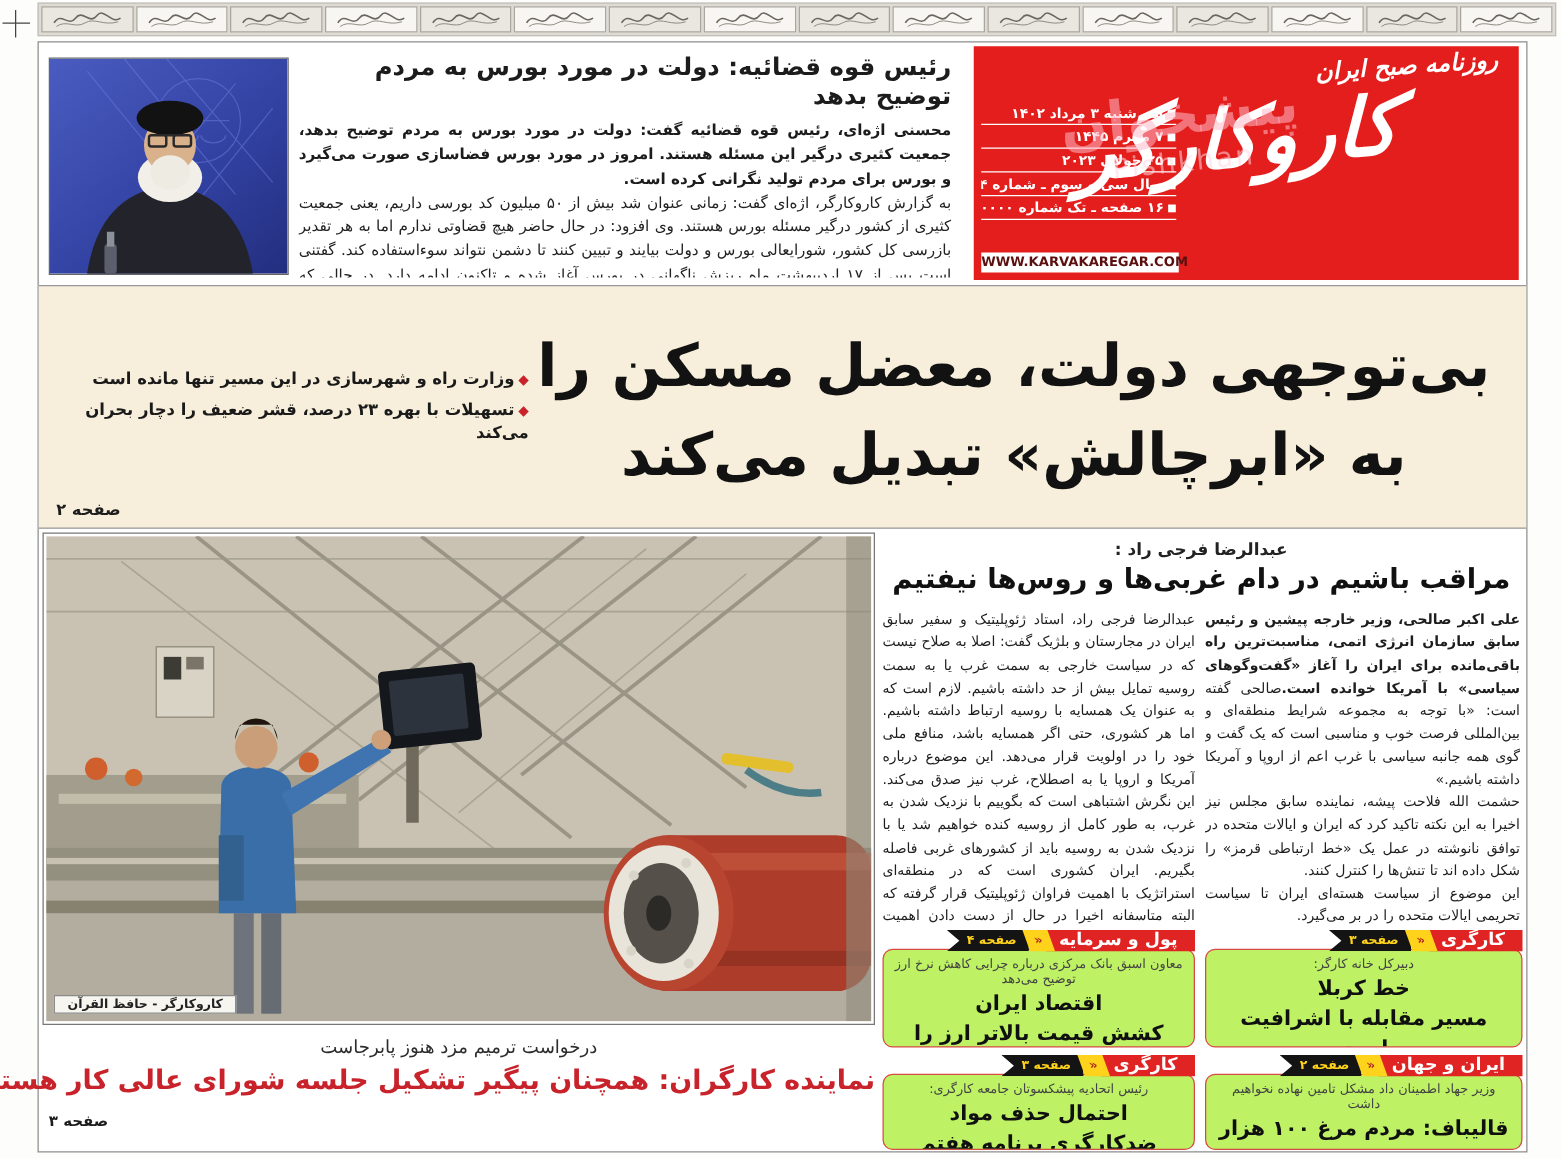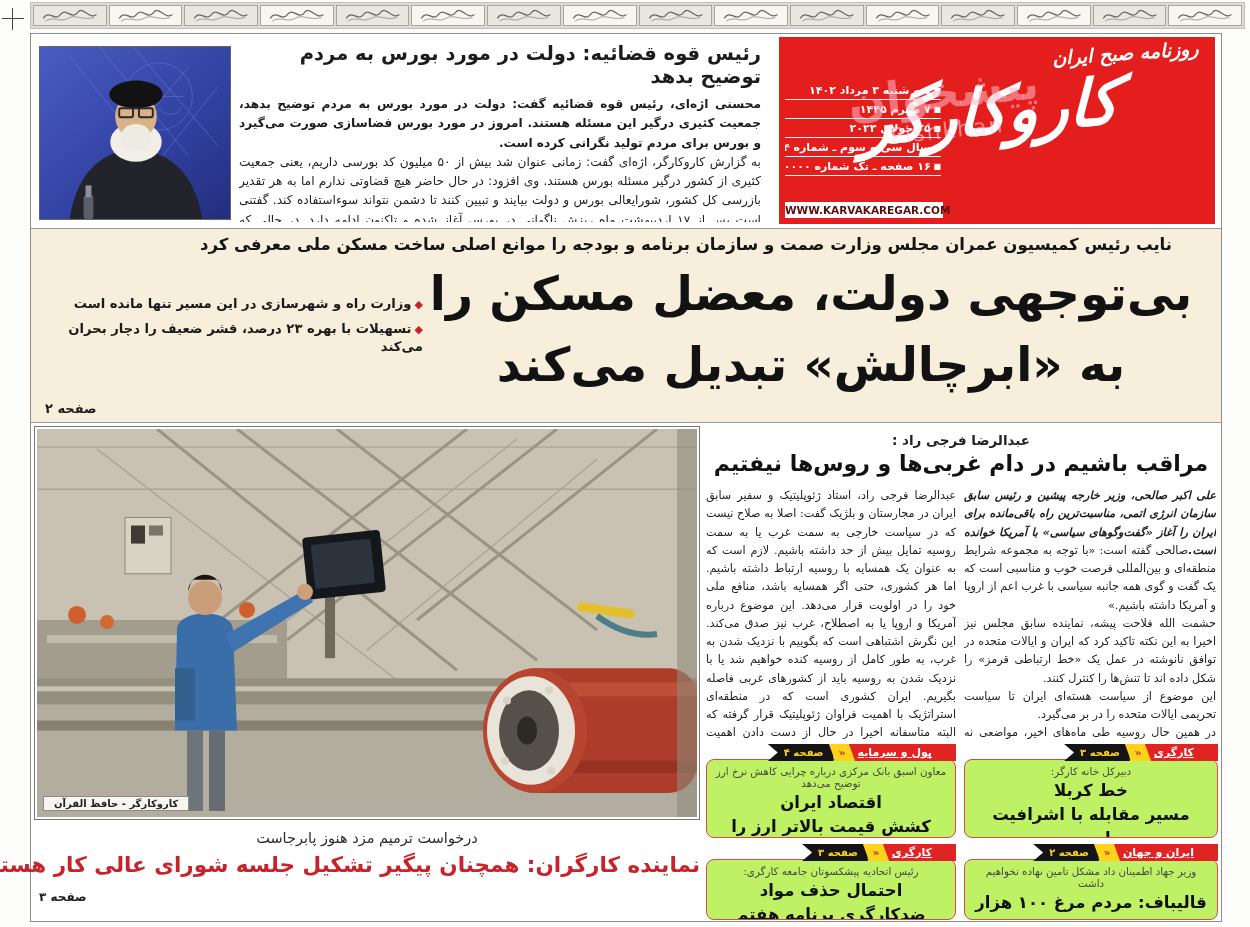--- a/index.html
+++ b/index.html
@@ -61,30 +61,30 @@
                    font-size:21.5px;font-weight:bold;color:#c8232b;white-space:nowrap;}
   .worker-pageref{position:absolute;left:8px;top:856px;font-size:12px;font-weight:bold;}
   
   .int-kicker{position:absolute;left:675px;top:398px;width:510px;text-align:center;font-size:13.5px;font-weight:bold;color:#222;}
   .int-headline{position:absolute;left:675px;top:417px;width:510px;text-align:center;
                 font-size:22px;font-weight:bold;color:#111;}
   .int-col{position:absolute;top:453px;font-size:11.2px;line-height:1.63;text-align:justify;
            overflow:hidden;white-space:pre-line;color:#1d1d1d;}
   .col-a{left:933px;width:252px;height:252px;}
   .col-b{left:675px;width:250px;height:258px;}
-  .col-a .lead{font-weight:bold;font-style:italic;}
+  .col-a .lead{font-weight:bold;}
   .more-ref{position:absolute;left:675px;top:712px;width:250px;font-size:12.5px;font-weight:bold;text-align:right;}
   
   .newsbox{position:absolute;}
   .nb-a1{left:933px;top:710px;width:254px;height:96px;}
   .nb-b1{left:675px;top:710px;width:250px;height:96px;}
   .nb-a2{left:933px;top:810px;width:254px;height:78px;}
   .nb-b2{left:675px;top:810px;width:250px;height:78px;}
   .tab{position:relative;z-index:2;display:flex;justify-content:flex-start;height:17px;}
-  .tab-cat{background:#e02423;color:#fff;font-size:11px;font-weight:bold;line-height:17px;padding:0 24px 0 10px;text-decoration:underline;}
+  .tab-cat{background:#e02423;color:#fff;font-size:14px;font-weight:bold;line-height:17px;padding:0 14px 0 10px;}
   .tab-chevron{width:20px;background:#ffd21c;transform:skewX(20deg);margin:0 -4px;z-index:1;
                display:flex;align-items:center;justify-content:center;color:#b02a1f;font-size:10px;font-weight:bold;}
   .tab-page{background:#141414;color:#ffd21c;font-size:10px;font-weight:bold;line-height:17px;
             padding:0 10px 0 16px;clip-path:polygon(0 0,100% 0,100% 100%,0 100%,10px 50%);
             margin-right:2px;}
   .boxcard{border:1.4px solid #d84a45;border-radius:8px;background:#bef264;margin-top:-2px;
            height:calc(100% - 17px);box-sizing:border-box;padding:3px 8px;text-align:center;overflow:hidden;}
   .box-kicker{font-size:10.3px;color:#444;margin-top:2px;}
   .box-headline{font-size:16.5px;font-weight:bold;color:#101010;line-height:1.45;white-space:pre-line;margin-top:2px;}
 </style>
@@ -246,21 +246,20 @@
       </svg>
     </div>
 
     <div class="jud-story">
       <div class="jud-headline">رئیس قوه قضائیه: دولت در مورد بورس به مردم توضیح بدهد</div>
       <div class="jud-lead">محسنی اژه‌ای، رئیس قوه قضائیه گفت: دولت در مورد بورس به مردم توضیح بدهد، جمعیت کثیری درگیر این مسئله هستند. امروز در مورد بورس فضاسازی صورت می‌گیرد و بورس برای مردم تولید نگرانی کرده است.</div>
       <div class="jud-body">به گزارش کاروکارگر، اژه‌ای گفت: زمانی عنوان شد بیش از ۵۰ میلیون کد بورسی داریم، یعنی جمعیت کثیری از کشور درگیر مسئله بورس هستند. وی افزود: در حال حاضر هیچ قضاوتی ندارم اما به هر تقدیر بازرسی کل کشور، شورایعالی بورس و دولت بیایند و تبیین کنند تا دشمن نتواند سوءاستفاده کند. گفتنی است پس از ۱۷ اردیبهشت ماه ریزش ناگهانی در بورس آغاز شده و تاکنون ادامه دارد. در حالی که ساماندهی بورس و جلوگیری از ایجاد رانت در بازار سرمایه یکی از اصلی‌ترین شعارهای رئیسی و حامیانش در انتخابات بود اما به نظر می‌رسد هیچگونه عملکرد مثبتی از سوی تیم اقتصادی دولت در این بخش صورت نگرفته است. عده‌ای از فعالان بازار سرمایه می‌گویند اعلام غیر معمول نرخ خوراک پتروشیمی‌ها و استفاده عده‌ای از رانت اطلاعاتی باعث آغاز ریزش در بورس شد.</div>
     </div>
 
     <div class="cream">
-      <div class="cream-kicker">نایب رئیس کمیسیون عمران مجلس وزارت صمت و سازمان برنامه و بودجه را موانع اصلی ساخت مسکن ملی معرفی کرد</div>
       <div class="cream-headline">
         <div>بی‌توجهی دولت، معضل مسکن را</div>
         <div>به «ابرچالش» تبدیل می‌کند</div>
       </div>
       <div class="bullets">
         <div class="bullet"><span class="diamond">◆</span><span>وزارت راه و شهرسازی در این مسیر تنها مانده است</span></div>
         <div class="bullet"><span class="diamond">◆</span><span>تسهیلات با بهره ۲۳ درصد، قشر ضعیف را دچار بحران می‌کند</span></div>
       </div>
       <div class="cream-pageref">صفحه ۲</div>
     </div>

